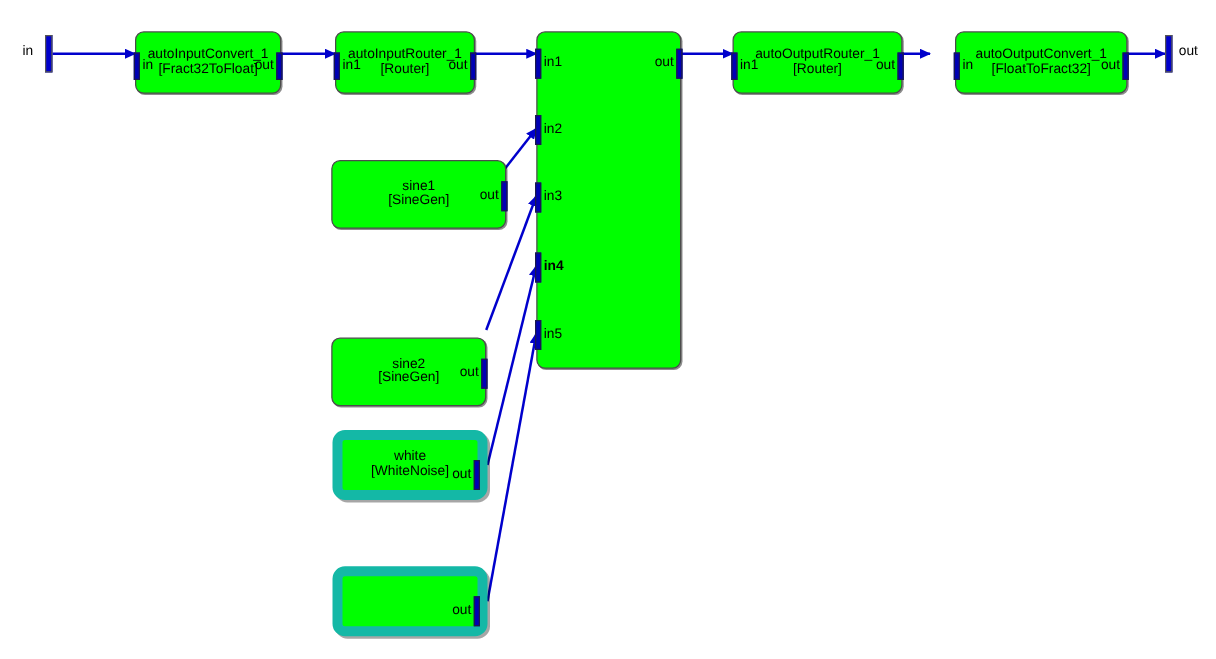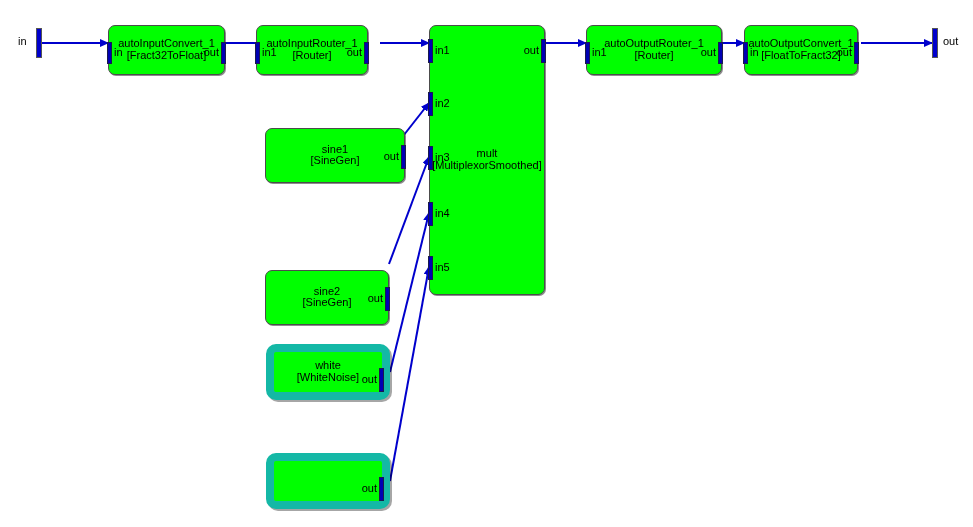--- a/index.html
+++ b/index.html
@@ -125,59 +125,55 @@
       <div class="block" style="left: 108px; top: 25px; width: 117px; height: 50px;">
         <div class="block-labels">
           <span class="block-name">autoInputConvert_1</span>
           <span class="block-type">[Fract32ToFloat]</span>
         </div>
         <div class="port left" style="top: 16px; height: 22px;"></div>
         <div class="port-label left" style="top: 20px;">in</div>
         <div class="port right" style="top: 16px; height: 22px;"></div>
         <div class="port-label right" style="top: 20px;">out</div>
       </div>
-      <div class="block" style="left: 256px; top: 25px; width: 112px; height: 50px;">
+      <div class="block" style="left: 268px; top: 25px; width: 112px; height: 50px;">
         <div class="block-labels">
           <span class="block-name">autoInputRouter_1</span>
           <span class="block-type">[Router]</span>
         </div>
         <div class="port left" style="top: 16px; height: 22px;"></div>
         <div class="port-label left" style="top: 20px;">in1</div>
         <div class="port right" style="top: 16px; height: 22px;"></div>
         <div class="port-label right" style="top: 20px;">out</div>
       </div>
       <div class="block" style="left: 429px; top: 25px; width: 116px; height: 270px;">
-        <div class="block-labels">
-          <span class="block-name">mult</span>
-          <span class="block-type">[MultiplexorSmoothed]</span>
-        </div>
         <div class="port left" style="top: 13px; height: 24px;"></div>
         <div class="port-label left" style="top: 18px;">in1</div>
         <div class="port left" style="top: 66px; height: 24px;"></div>
         <div class="port-label left" style="top: 71px;">in2</div>
         <div class="port left" style="top: 120px; height: 24px;"></div>
         <div class="port-label left" style="top: 125px;">in3</div>
         <div class="port left" style="top: 176px; height: 24px;"></div>
-        <div class="port-label left" style="top: 181px;">in4</div>
+        <div class="port-label left" style="top: 181px; font-weight: bold;">in4</div>
         <div class="port left" style="top: 230px; height: 24px;"></div>
         <div class="port-label left" style="top: 235px;">in5</div>
         <div class="port right" style="top: 13px; height: 24px;"></div>
         <div class="port-label right" style="top: 18px;">out</div>
       </div>
       <div class="block" style="left: 586px; top: 25px; width: 136px; height: 50px;">
         <div class="block-labels">
           <span class="block-name">autoOutputRouter_1</span>
           <span class="block-type">[Router]</span>
         </div>
         <div class="port left" style="top: 16px; height: 22px;"></div>
         <div class="port-label left" style="top: 20px;">in1</div>
         <div class="port right" style="top: 16px; height: 22px;"></div>
         <div class="port-label right" style="top: 20px;">out</div>
       </div>
-      <div class="block" style="left: 744px; top: 25px; width: 114px; height: 50px;">
+      <div class="block" style="left: 764px; top: 25px; width: 138px; height: 50px;">
         <div class="block-labels">
           <span class="block-name">autoOutputConvert_1</span>
           <span class="block-type">[FloatToFract32]</span>
         </div>
         <div class="port left" style="top: 16px; height: 22px;"></div>
         <div class="port-label left" style="top: 20px;">in</div>
         <div class="port right" style="top: 16px; height: 22px;"></div>
         <div class="port-label right" style="top: 20px;">out</div>
       </div>
       <div class="block" style="left: 265px; top: 128px; width: 140px; height: 55px;">

